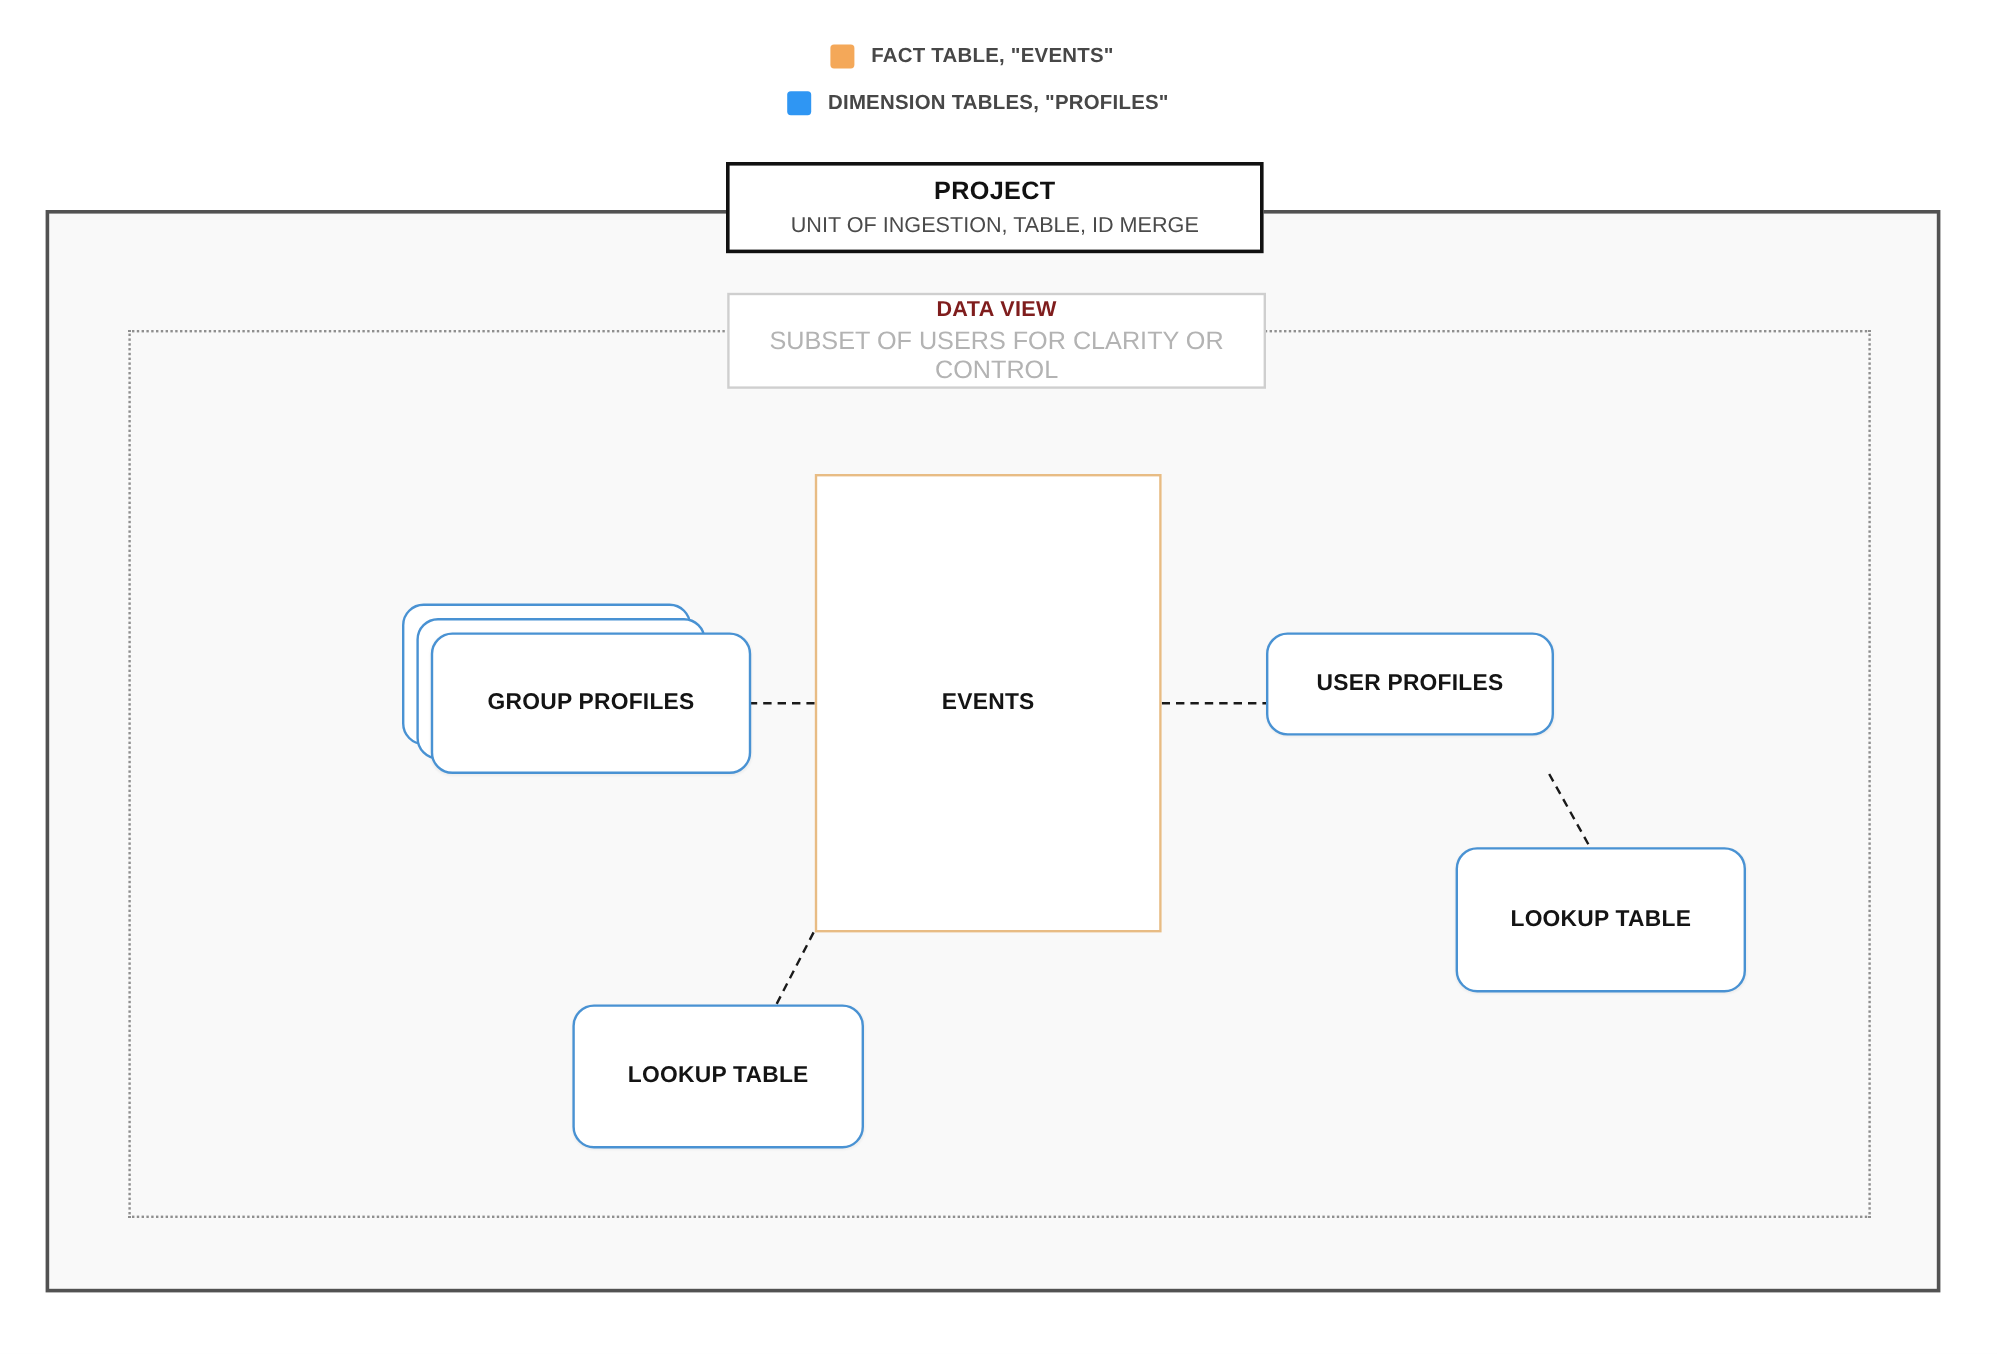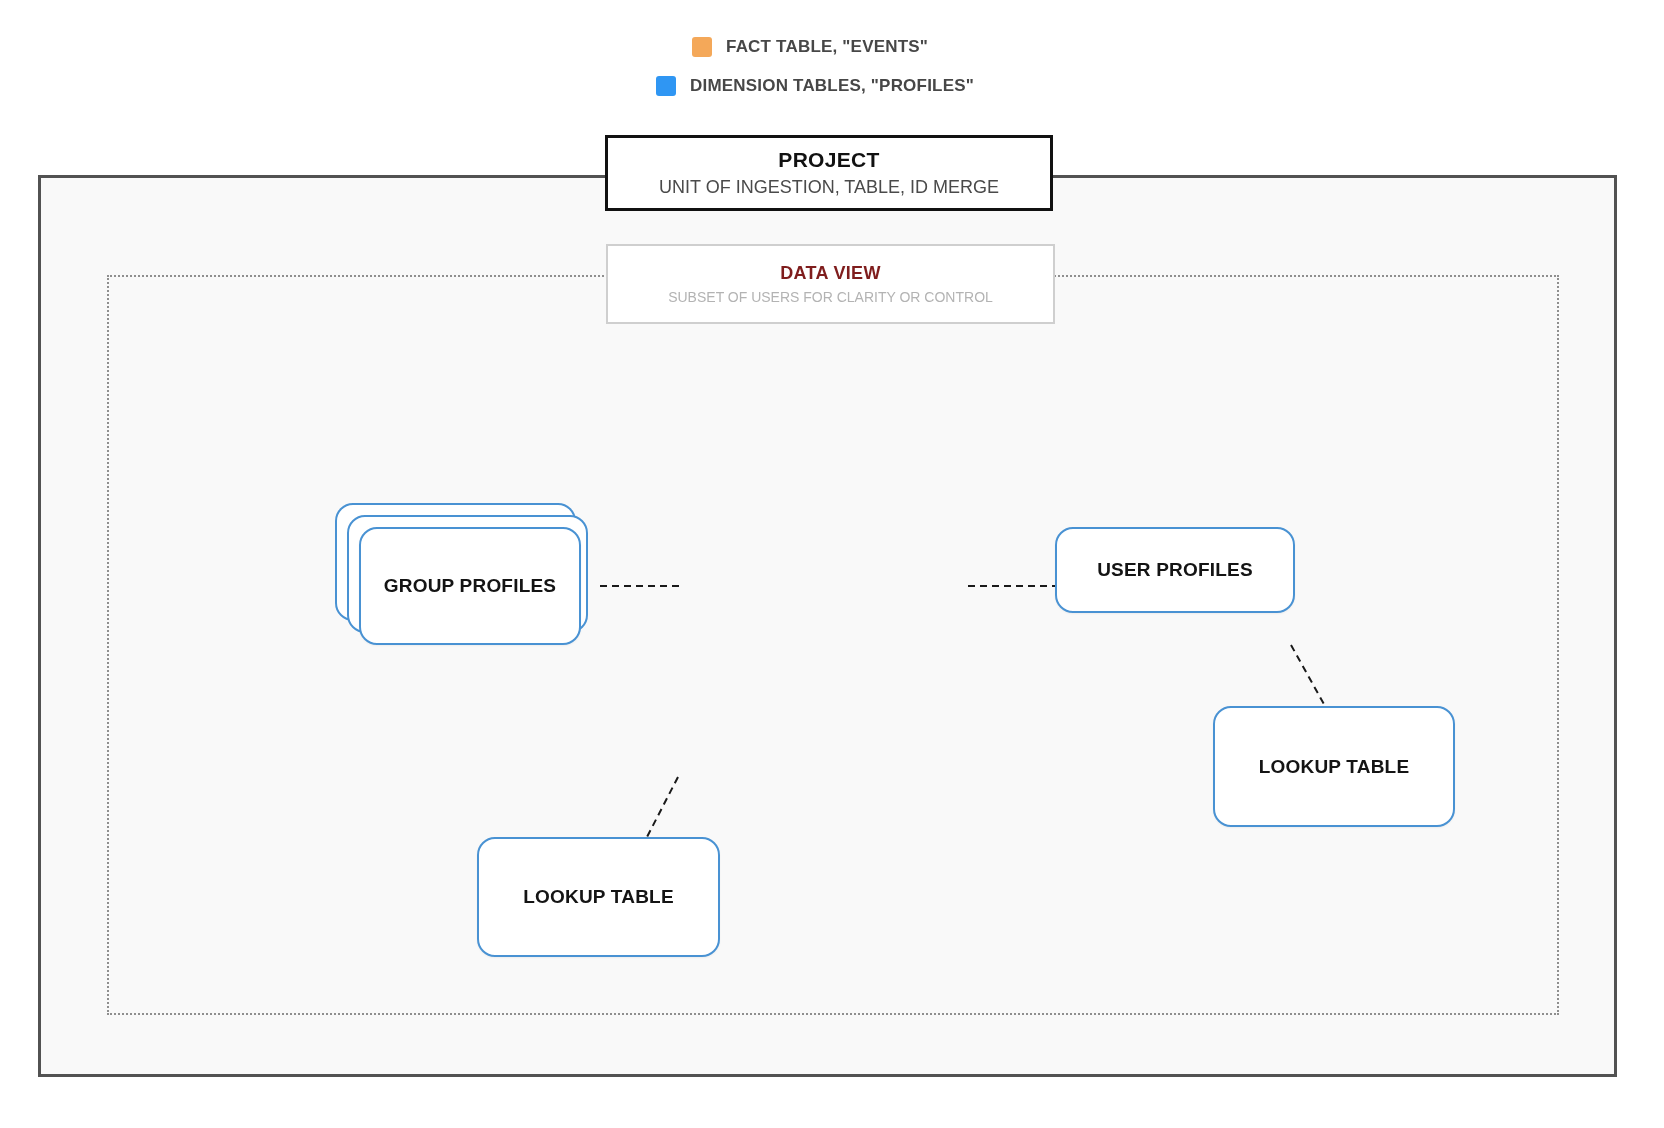--- a/index.html
+++ b/index.html
@@ -32,35 +32,35 @@
   
   .header-box {
     position:absolute; display:flex; flex-direction:column; align-items:center;
     justify-content:center; background:#ffffff; z-index:3; text-align:center;
   }
   .project-box { left:605px; top:135px; width:448px; height:76px; border:3px solid #111111; }
   .project-box .box-title { font-size:21px; font-weight:bold; color:#111111; letter-spacing:0.3px; }
   .project-box .box-subtitle { margin-top:5px; font-size:18px; color:#4a4a4a; }
   .dataview-box { left:606px; top:244px; width:449px; height:80px; border:2px solid #cfcfcf; }
   .dataview-box .box-title { font-size:18px; font-weight:bold; color:#7f1d1d; letter-spacing:0.3px; }
-  .dataview-box .box-subtitle { margin-top:5px; font-size:14px; color:#b3b3b3; }
+  .dataview-box .box-subtitle { margin-top:5px; font-size:21px; color:#b3b3b3; }
 
   
   .node {
     position:absolute; background:#ffffff; display:flex; align-items:center;
     justify-content:center; z-index:2; text-align:center;
   }
   .node-label { font-size:19px; font-weight:bold; color:#141414; letter-spacing:0.2px; white-space:nowrap; }
   .events-node { left:679px; top:395px; width:289px; height:382px; border:2px solid #e8bc84; }
   .blue-node { border:2px solid #4992d3; border-radius:18px; box-shadow:0 1px 2px rgba(0,0,0,0.05); }
   .stack-back { position:absolute; width:241px; height:118px; background:#ffffff;
     border:2px solid #4992d3; border-radius:18px; z-index:2; }
   .stack-back.b1 { left:335px; top:503px; }
   .stack-back.b2 { left:347px; top:515px; }
-  .group-profiles-node { left:359px; top:527px; width:222px; height:118px; }
+  .group-profiles-node { left:359px; top:527px; width:267px; height:118px; }
   .user-profiles-node  { left:1055px; top:527px; width:240px; height:86px; }
   .lookup-right-node   { left:1213px; top:706px; width:242px; height:121px; }
   .lookup-left-node    { left:477px; top:837px; width:243px; height:120px; }
 
   
   .connectors { position:absolute; left:0; top:0; width:1664px; height:1128px;
     z-index:1; pointer-events:none; }
   .connectors line { stroke:#1a1a1a; stroke-width:2; stroke-dasharray:7 5; }
 </style>
 </head>
@@ -89,20 +89,23 @@
     <div class="box-subtitle">SUBSET OF USERS FOR CLARITY OR CONTROL</div>
   </div>
 
   <svg class="connectors" viewBox="0 0 1664 1128" xmlns="http://www.w3.org/2000/svg">
     <line x1="600" y1="586" x2="679" y2="586"></line>
     <line x1="968" y1="586" x2="1055" y2="586"></line>
     <line x1="1291" y1="645" x2="1325" y2="706"></line>
     <line x1="678" y1="777" x2="647" y2="837"></line>
   </svg>
 
+  <div class="node events-node" style="border-color: rgb(232, 188, 132);">
+    <span class="node-label">EVENTS</span>
+  </div>
 
   <div class="stack-back b1" style="border-color: rgb(73, 146, 211);"></div>
   <div class="stack-back b2" style="border-color: rgb(73, 146, 211);"></div>
   <div class="node blue-node group-profiles-node" style="border-color: rgb(73, 146, 211);">
     <span class="node-label">GROUP PROFILES</span>
   </div>
 
   <div class="node blue-node user-profiles-node" style="border-color: rgb(73, 146, 211);">
     <span class="node-label">USER PROFILES</span>
   </div>

